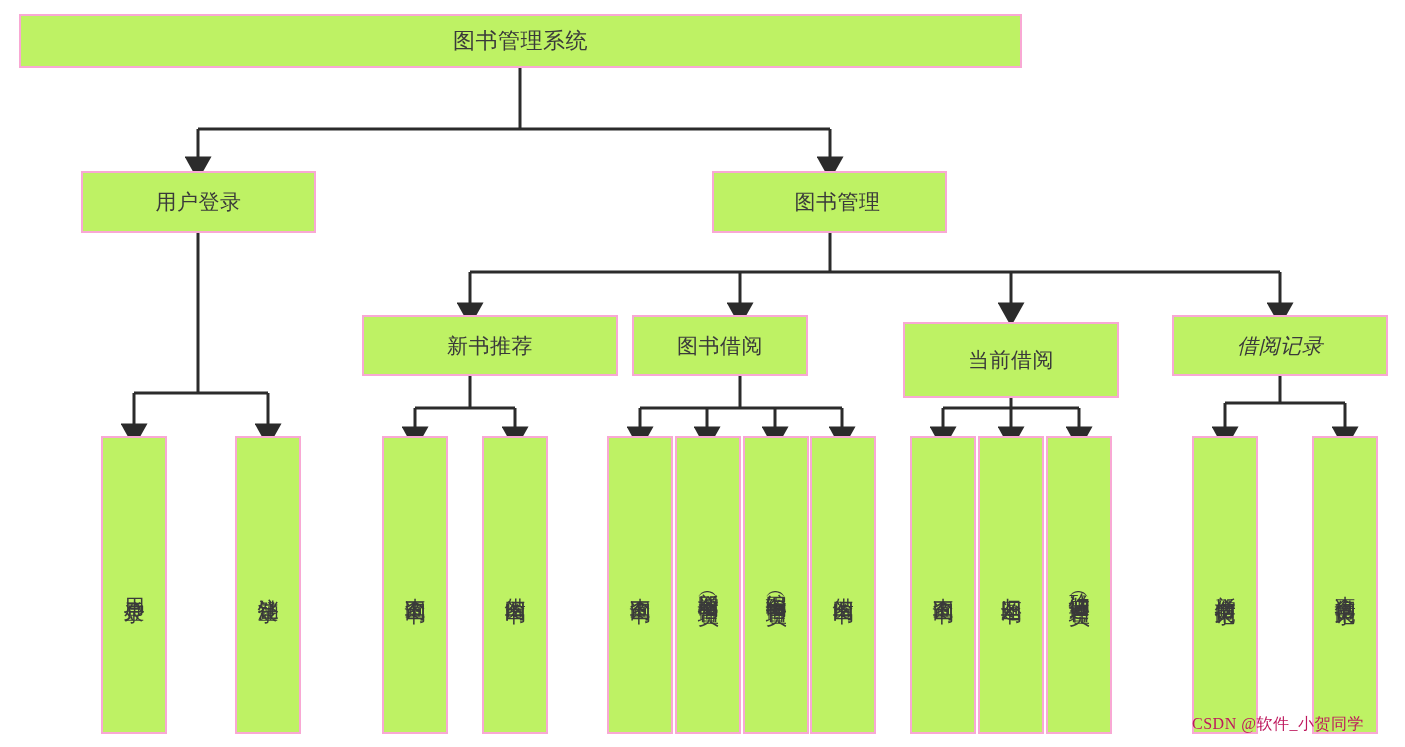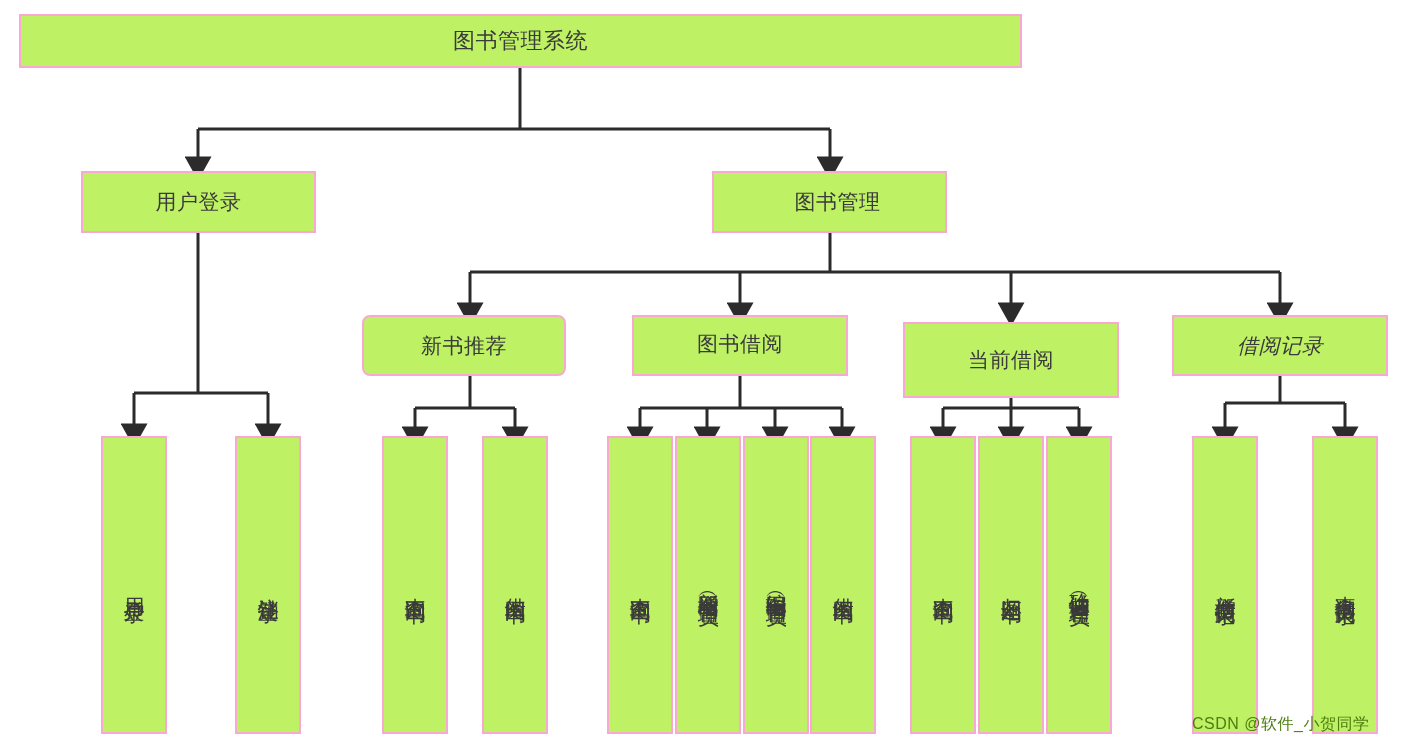--- a/index.html
+++ b/index.html
@@ -35,24 +35,25 @@
     font-size:21px;
     line-height:1.16;
     letter-spacing:2px;
     max-height:286px;
     color:#3a3a3a;
   }
   #watermark{
     position:absolute;
     left:1192px;top:714px;
     font-size:16px;
-    color:#4d7c0f;
+    color:#be185d;
     white-space:nowrap;
     letter-spacing:0.5px;
     pointer-events:none;
+    font-family:Liberation Serif, serif;
   }
 </style>
 </head>
 <body>
 
 <div id="diagram">
 
   <svg id="edges" viewBox="0 0 1405 747">
     <defs>
       <marker id="arrow" markerWidth="9" markerHeight="9" refX="1.2" refY="4.5" orient="auto" markerUnits="strokeWidth">
@@ -107,24 +108,24 @@
     <span class="label">图书管理系统</span>
   </div>
 
   <div class="node h-node" style="left:81px;top:171px;width:235px;height:62px;">
     <span class="label">用户登录</span>
   </div>
   <div class="node h-node" style="left:712px;top:171px;width:235px;height:62px;padding-left:16px;">
     <span class="label">图书管理</span>
   </div>
 
-  <div class="node h-node" style="left:362px;top:315px;width:204px;height:61px;border-radius:8px;">
+  <div class="node h-node" style="left:362px;top:315px;width:256px;height:61px;">
     <span class="label">新书推荐</span>
   </div>
-  <div class="node h-node" style="left:632px;top:315px;width:216px;height:61px;font-family:Liberation Mono, monospace;">
+  <div class="node h-node" style="left:632px;top:315px;width:176px;height:61px;">
     <span class="label">图书借阅</span>
   </div>
   <div class="node h-node" style="left:903px;top:322px;width:216px;height:76px;">
     <span class="label">当前借阅</span>
   </div>
   <div class="node h-node" style="left:1172px;top:315px;width:216px;height:61px;font-style:italic;">
     <span class="label">借阅记录</span>
   </div>
 
   <div class="node v-node" style="left:101px;top:436px;width:66px;height:298px;">

